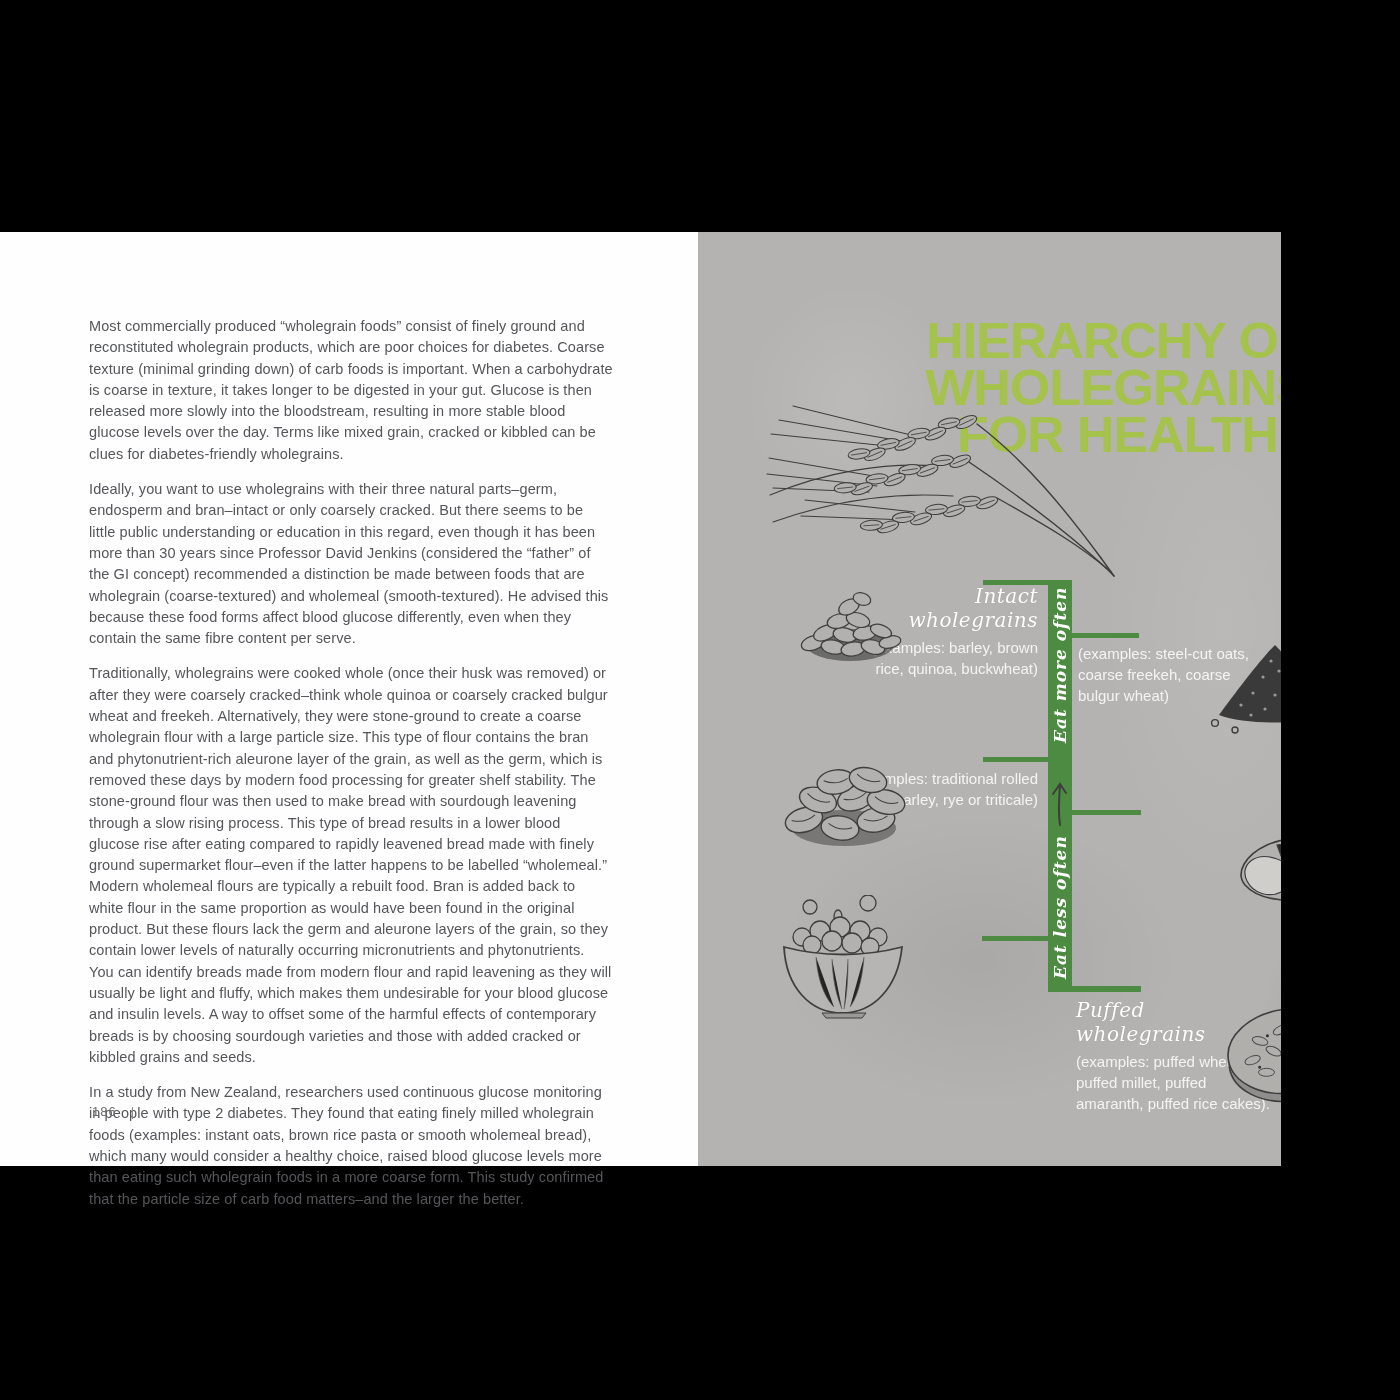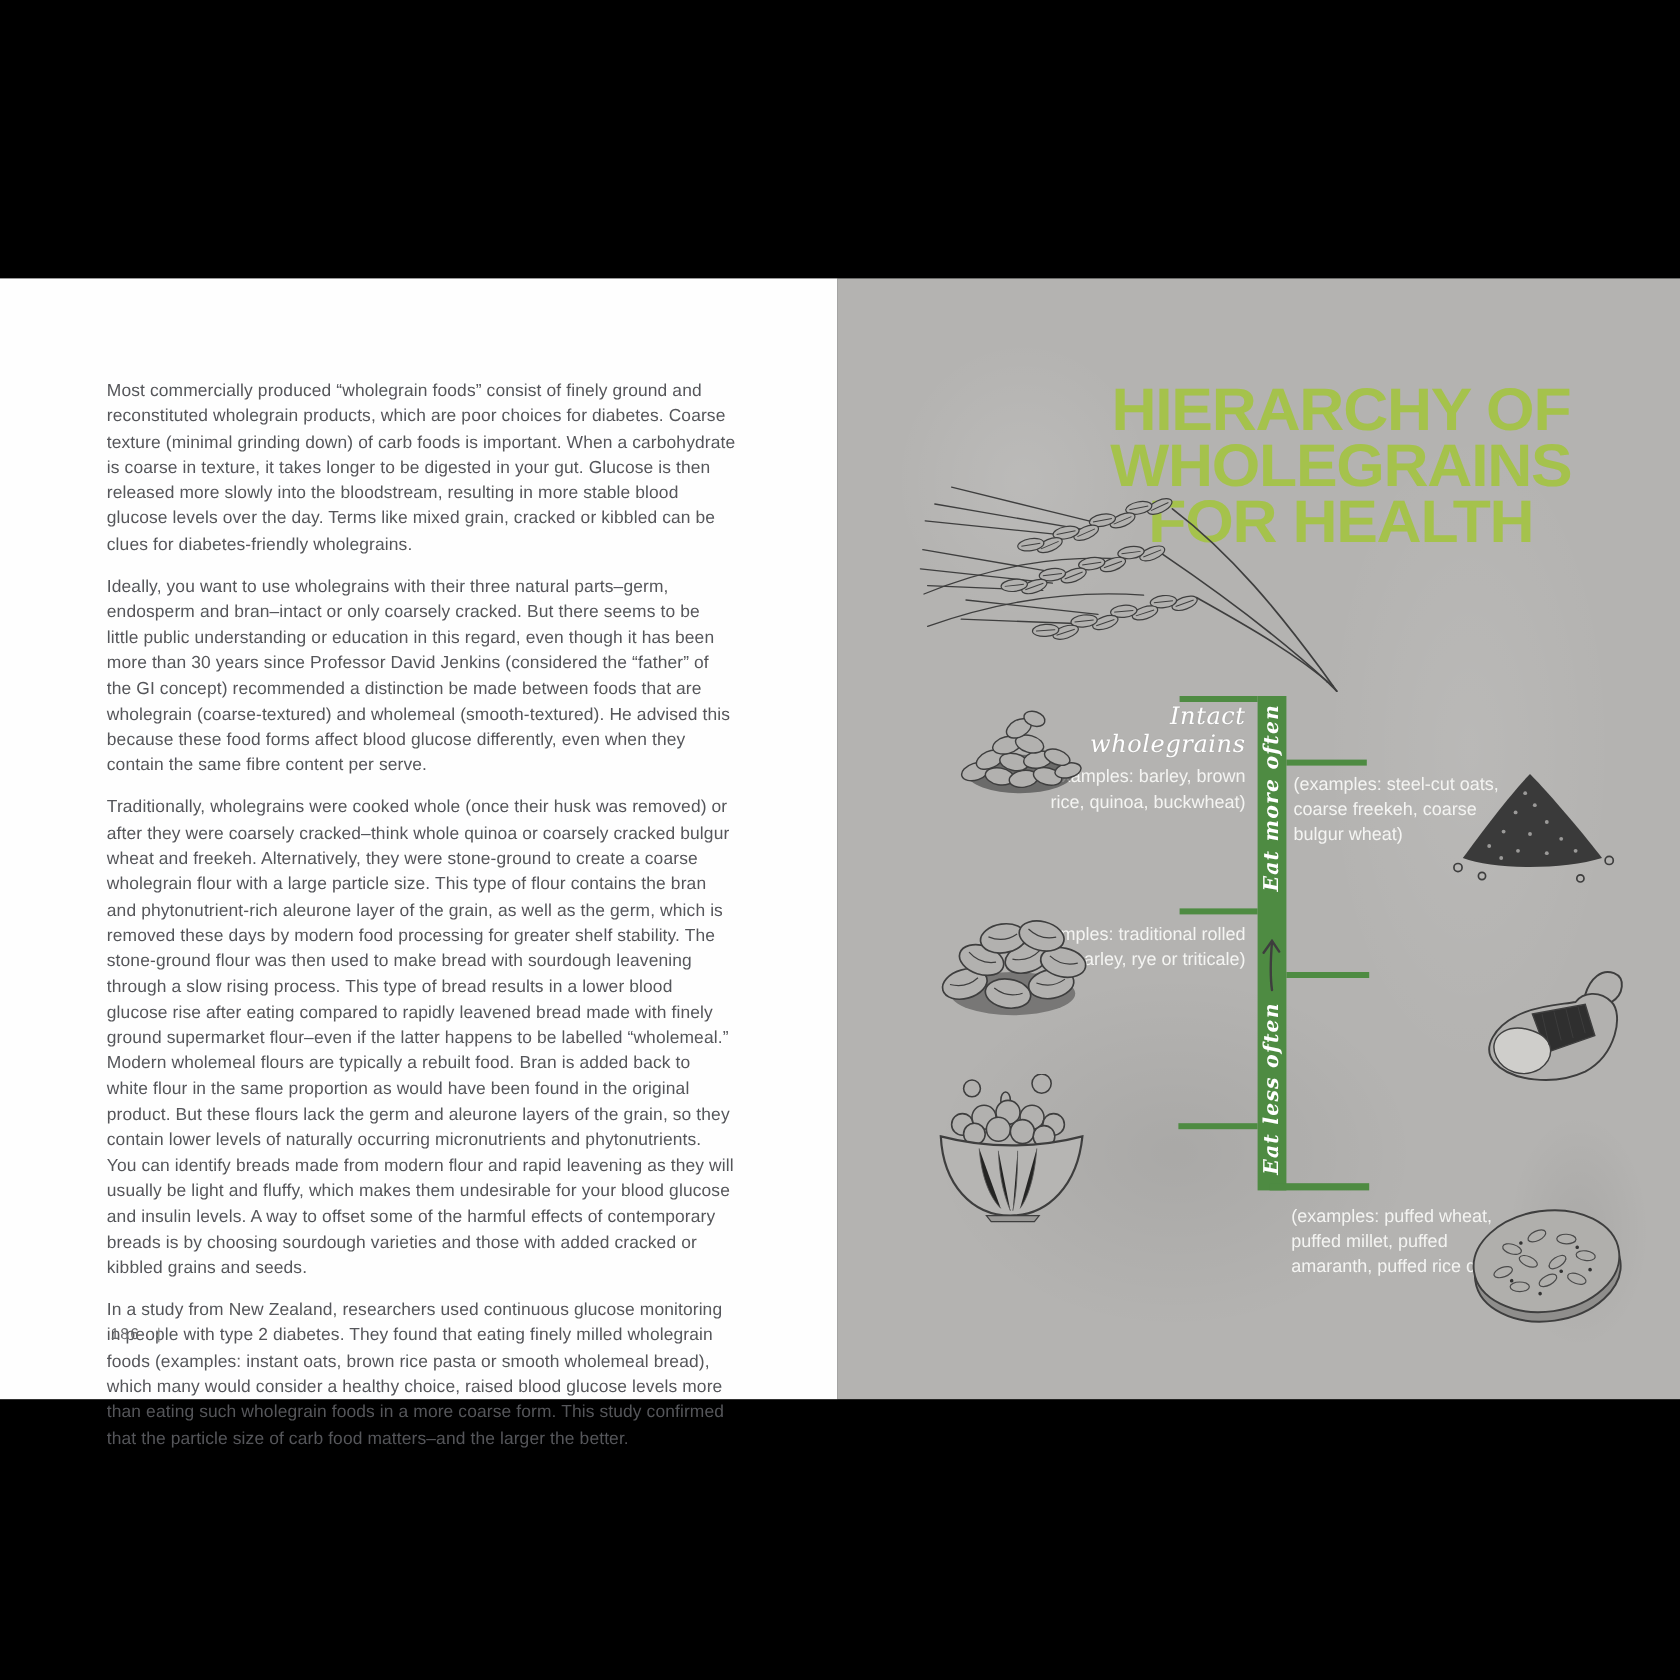--- a/index.html
+++ b/index.html
@@ -1,16 +1,16 @@
 <!DOCTYPE html>
 <html><head>
 <meta charset="utf-8">
 <style>
   html,body{margin:0;padding:0;background:#000;}
-  #stage{position:relative;width:1400px;height:1400px;background:#000;overflow:hidden;
+  #stage{position:relative;width:1281px;height:1400px;background:#000;overflow:hidden;
          font-family:"Liberation Sans",sans-serif;}
   .spread{position:absolute;top:232px;left:0;width:1400px;height:934px;}
 
   
   .page-left{position:absolute;left:0;top:0;width:698px;height:934px;background:#fefefe;}
   .body-copy{position:absolute;left:89px;top:84px;width:524px;color:#55565a;
              font-size:14.5px;line-height:21.3px;letter-spacing:0.1px;}
   .body-copy p{margin:0 0 14px 0;}
   .folio{position:absolute;left:92px;top:872px;font-size:13px;color:#6b6c6e;letter-spacing:1px;}
   .folio .divider{margin-left:14px;color:#8a8b8d;}
@@ -179,20 +179,21 @@
         <div class="lname">Intact wholegrains</div>
         <div class="lex">(examples: barley, brown rice, quinoa, buckwheat)</div>
       </div>
       <div class="level side-right lv-cut">
         <div class="lex">(examples: steel-cut oats, coarse freekeh, coarse bulgur wheat)</div>
       </div>
       <div class="level side-left lv-rolled">
         <div class="lex">(examples: traditional rolled oats, barley, rye or triticale)</div>
       </div>
       <div class="level side-right lv-puffed">
+        <div class="lname">Puffed wholegrains</div>
         <div class="lex">(examples: puffed wheat, puffed millet, puffed amaranth, puffed rice cakes).</div>
       </div>
 
       <svg class="illus il-grainpile" width="110" height="85" viewBox="0 0 110 85">
         <ellipse cx="55" cy="60" rx="44" ry="16" fill="#2f2f2f" opacity=".55"></ellipse>
         <g fill="#b2b1af" stroke="#3e3e3e" stroke-width="1.2">
           <ellipse cx="18" cy="58" rx="12" ry="7" transform="rotate(-18 18 58)"></ellipse>
           <ellipse cx="38" cy="62" rx="12" ry="7" transform="rotate(10 38 62)"></ellipse>
           <ellipse cx="58" cy="64" rx="12" ry="7" transform="rotate(-8 58 64)"></ellipse>
           <ellipse cx="78" cy="62" rx="12" ry="7" transform="rotate(14 78 62)"></ellipse>

